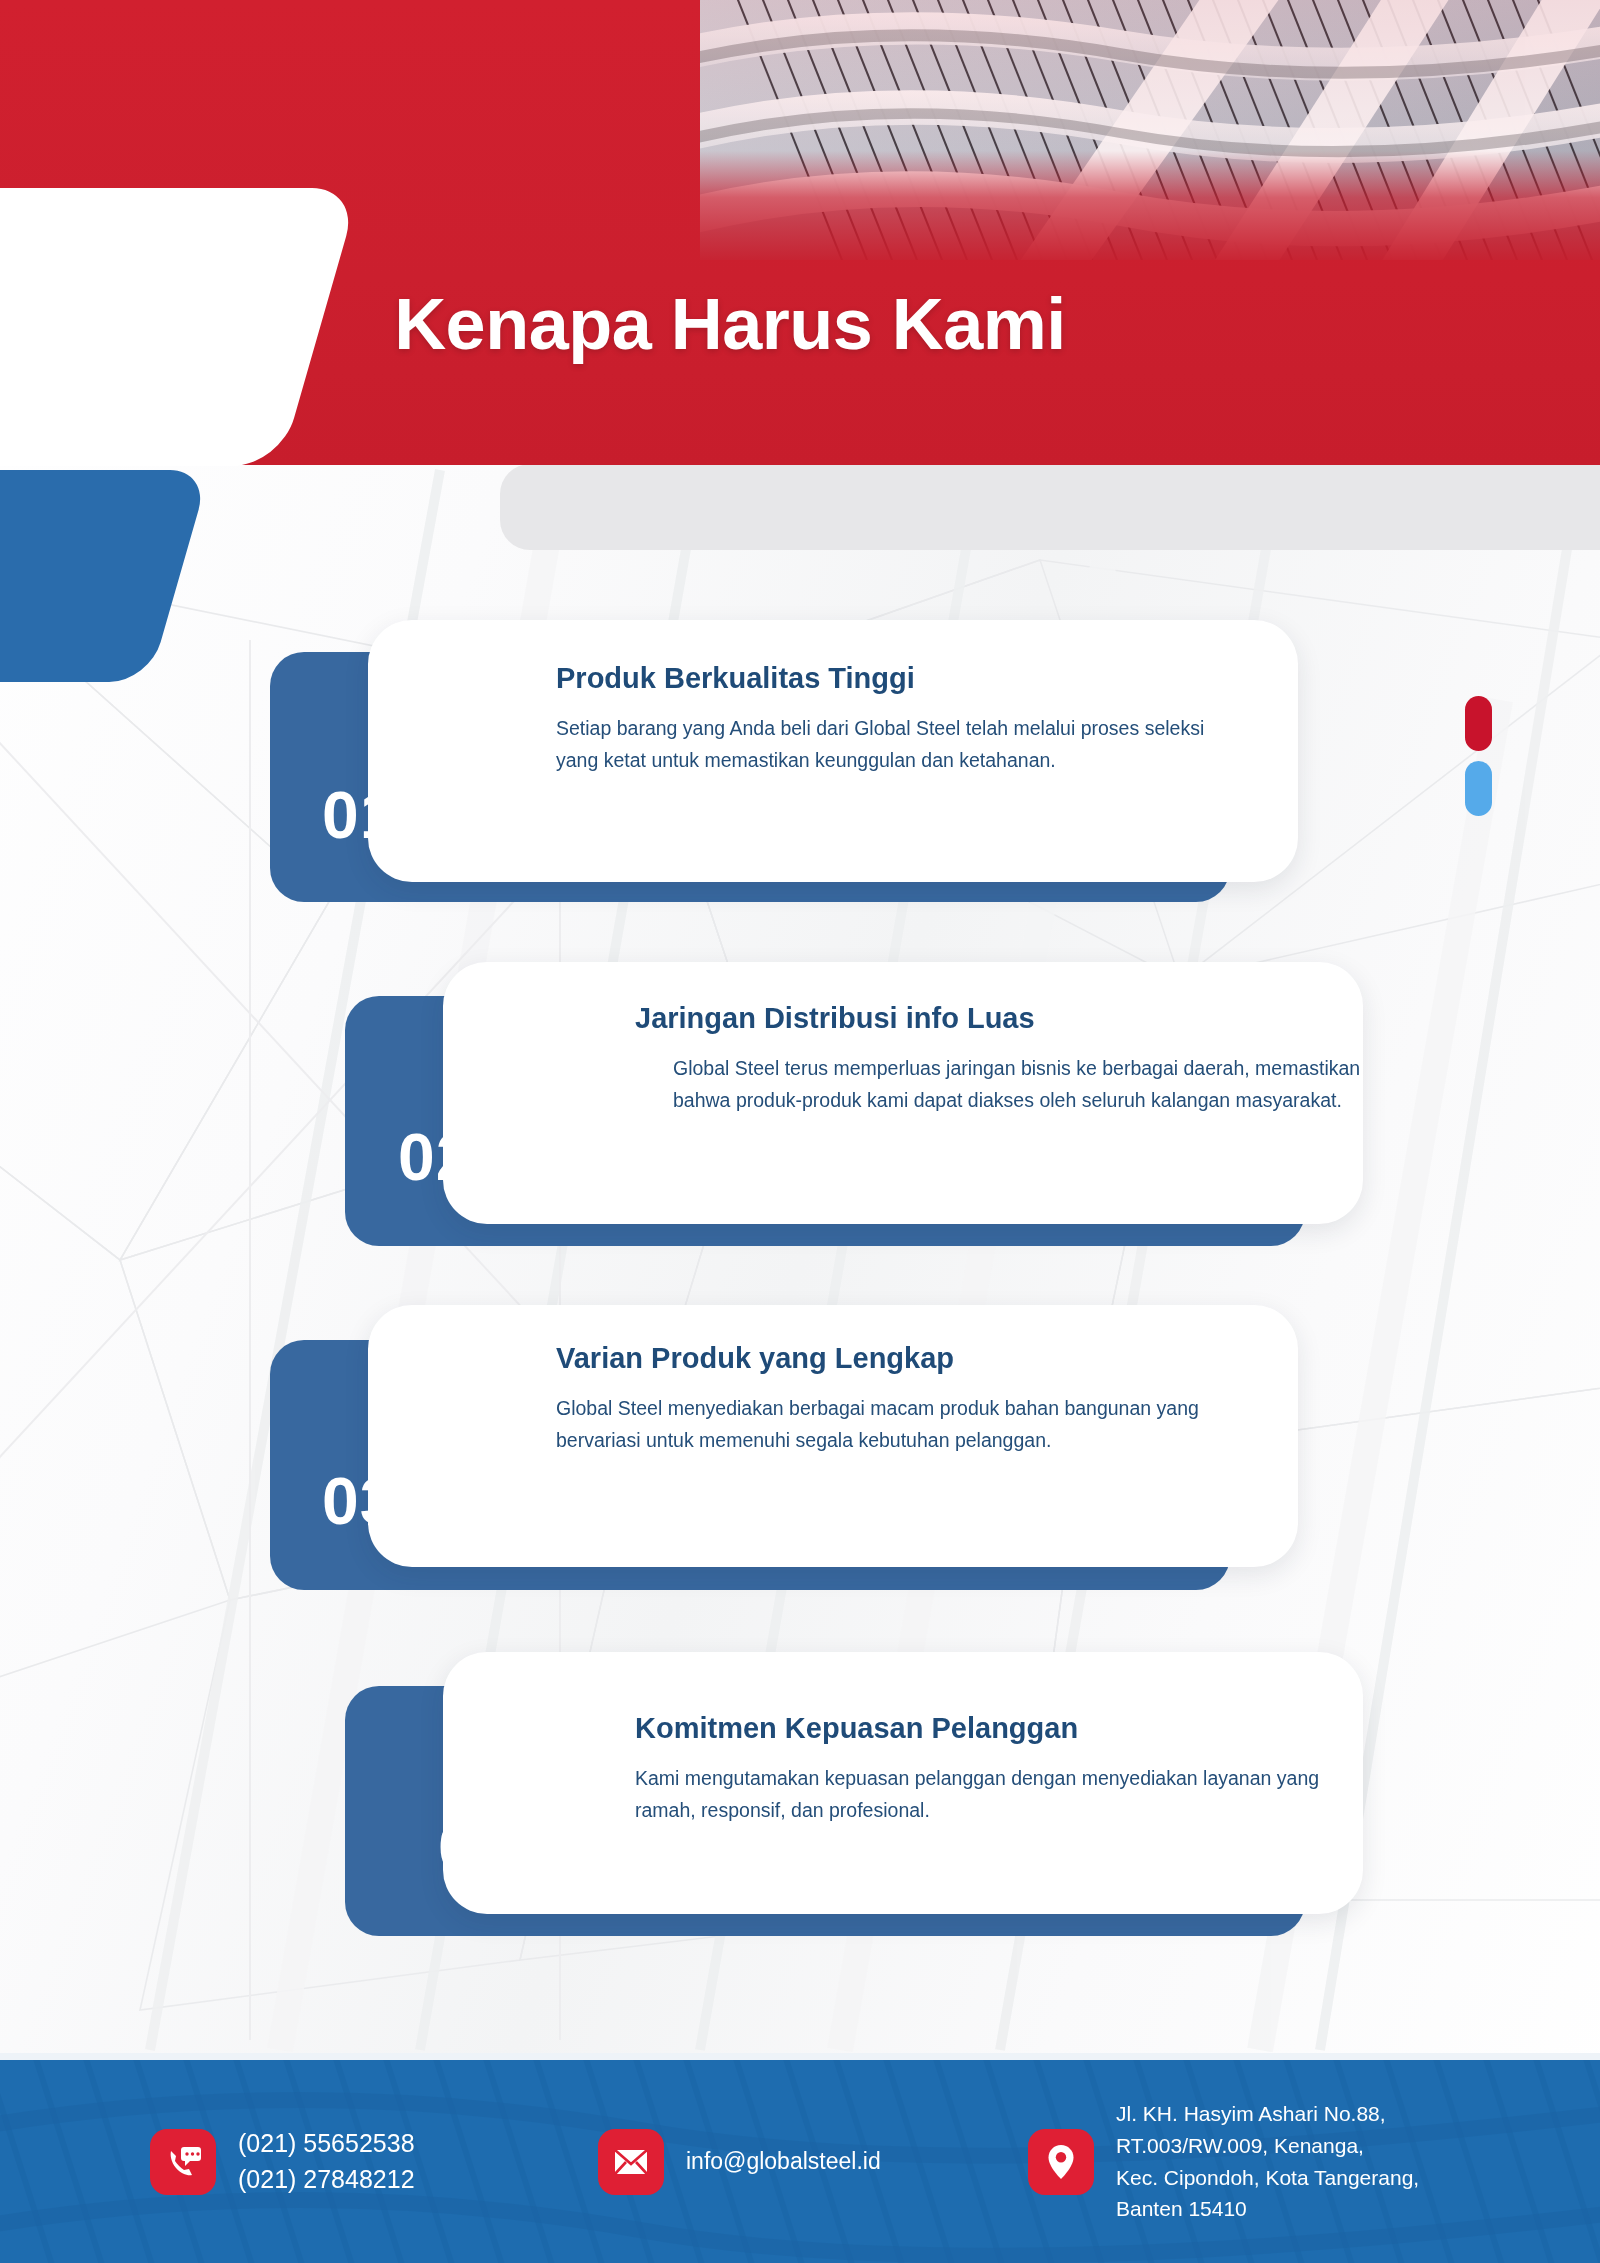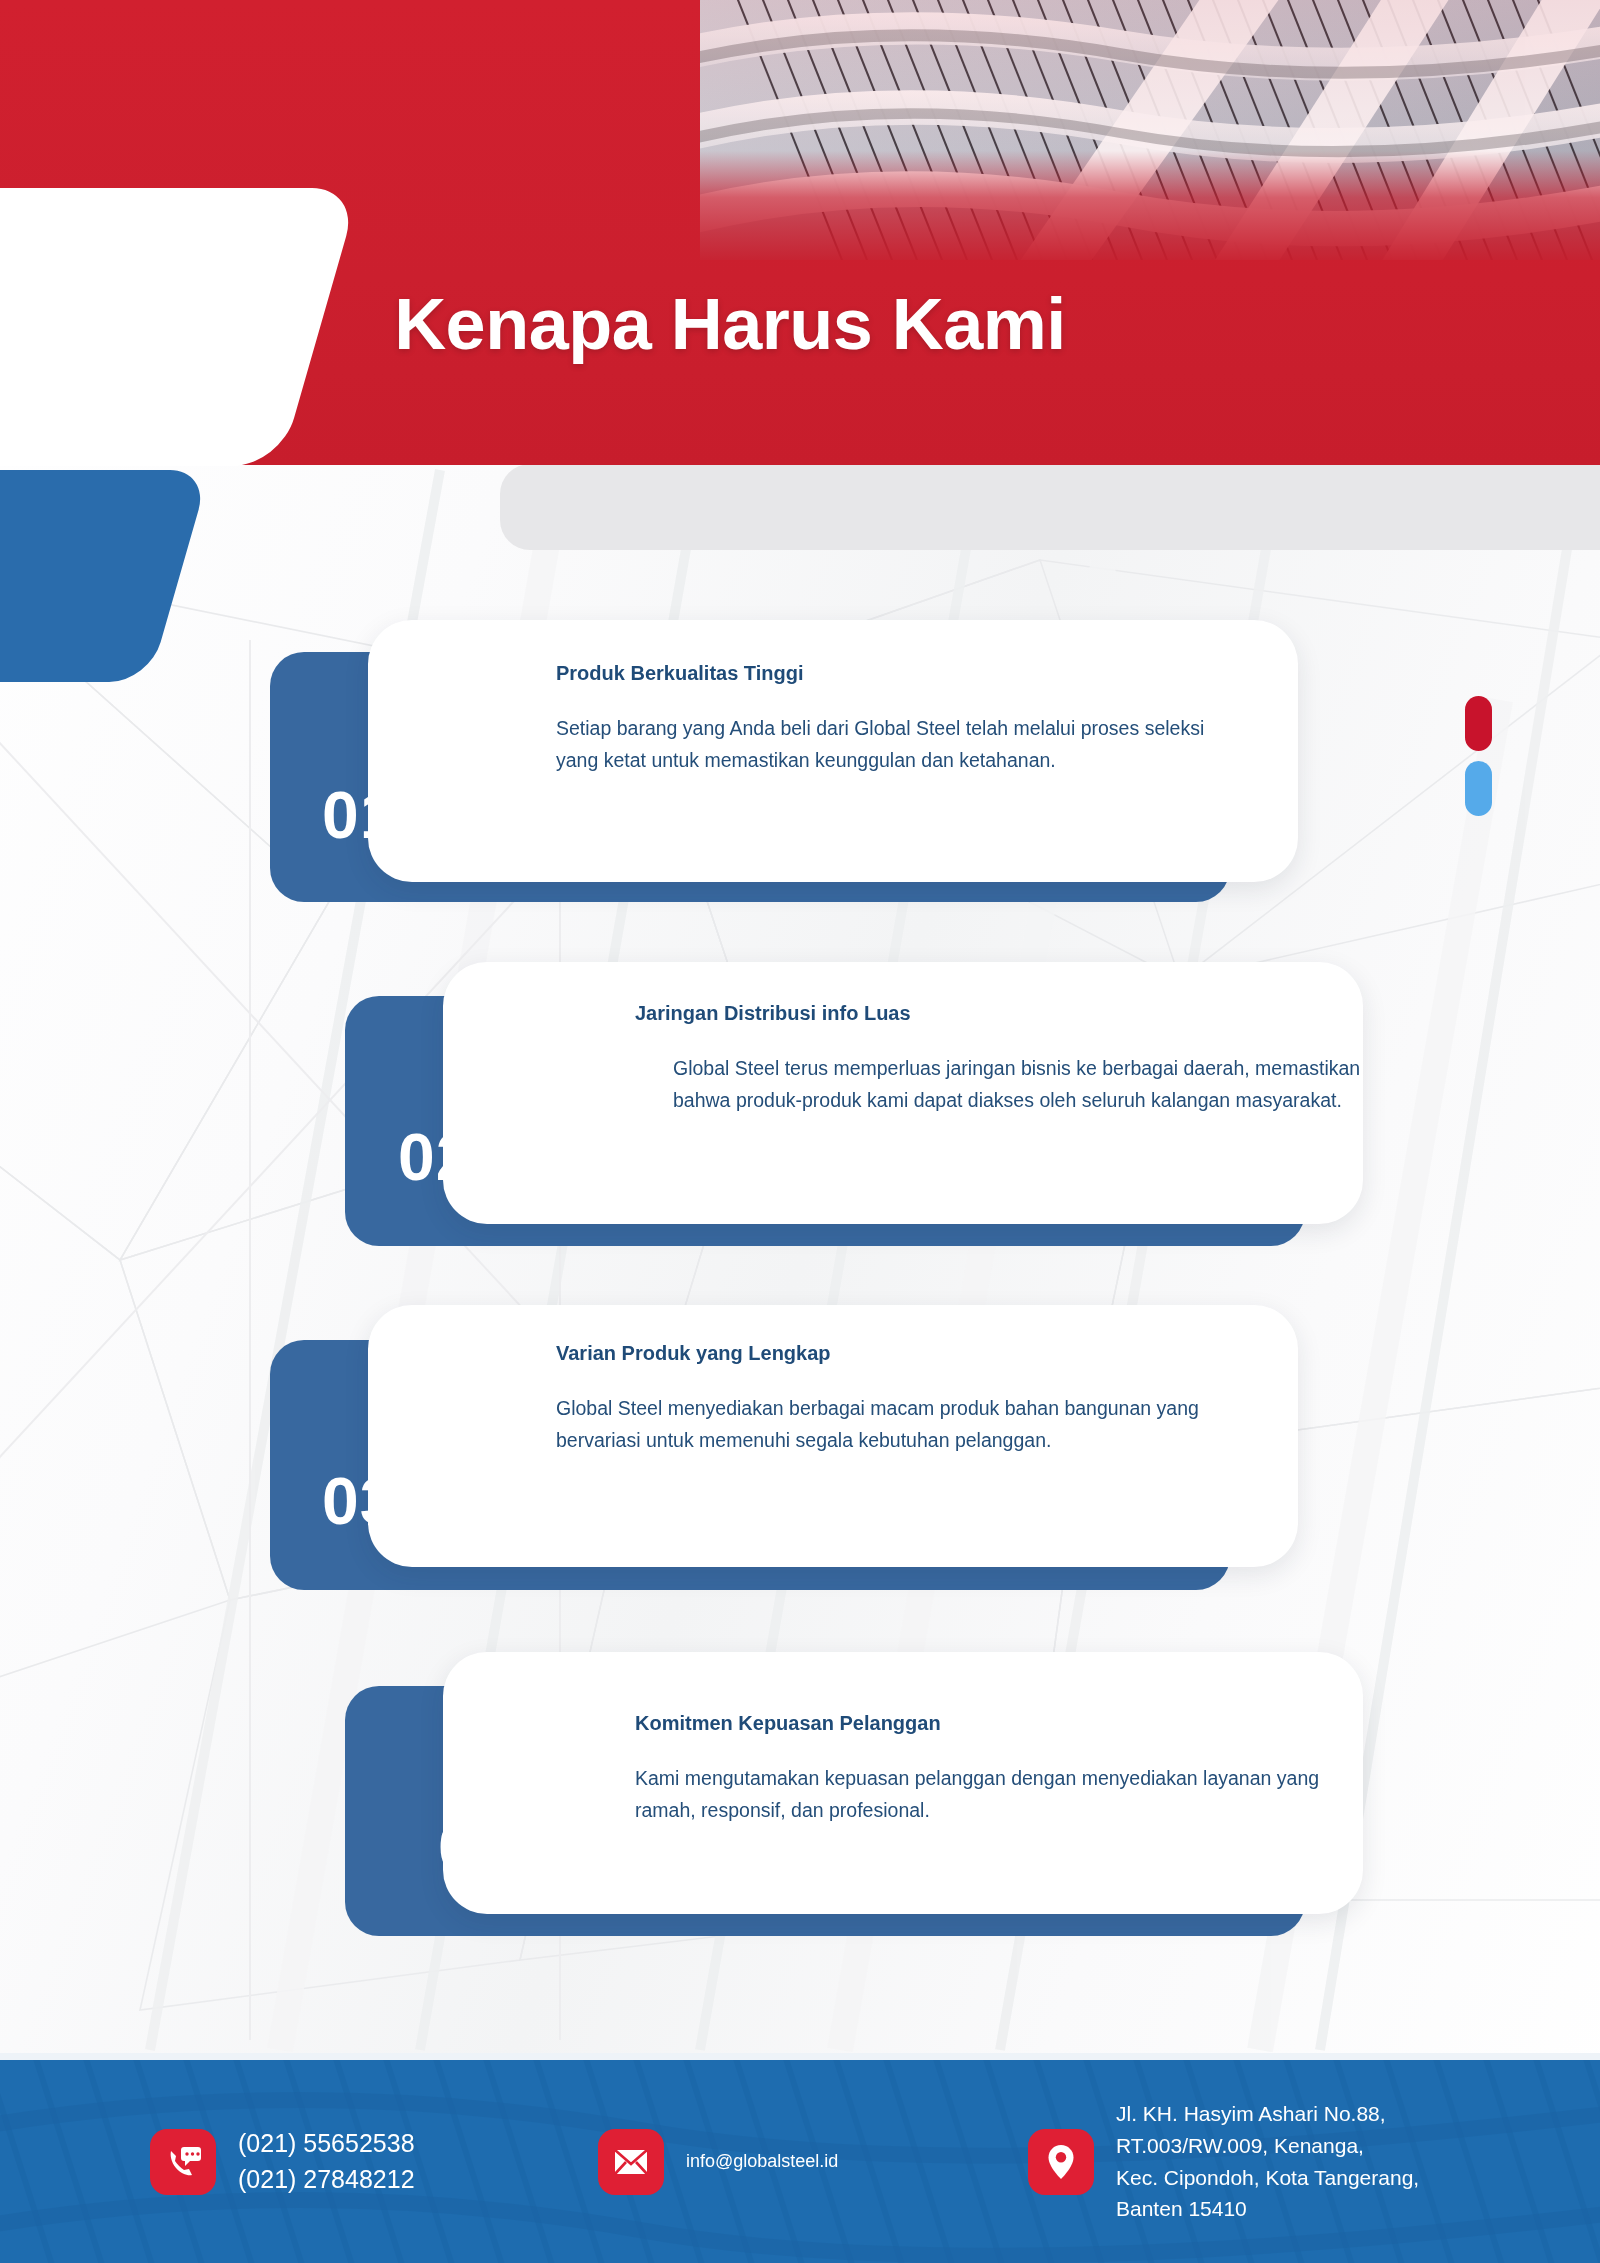--- a/index.html
+++ b/index.html
@@ -106,21 +106,21 @@
     z-index:3;
     color:#ffffff;
     font-size:66px;
     font-weight:bold;
     letter-spacing:1px;
     line-height:1;
   }
   .card-title {
     position:absolute; z-index:4;
     color:#1F4B78;
-    font-size:20px;
+    font-size:29px;
     font-weight:bold;
     line-height:1.15;
   }
   .card-body {
     position:absolute; z-index:4;
     color:#244E79;
     font-size:19.5px;
     line-height:1.62;
     font-weight:normal;
   }
@@ -148,21 +148,21 @@
     width:66px; height:66px; border-radius:17px; background:#DF1F34;
     display:flex; align-items:center; justify-content:center;
     flex:none;
   }
   .ftext { color:#ffffff; margin-left:22px; line-height:1.42; }
   .ftext .l { display:block; }
 
   .fblock.phone { position:absolute; left:150px; }
   .fblock.phone .ftext { font-size:25px; }
   .fblock.mail  { position:absolute; left:598px; }
-  .fblock.mail .ftext  { font-size:18px; }
+  .fblock.mail .ftext  { font-size:23px; }
   .fblock.addr  { position:absolute; left:1028px; }
   .fblock.addr .ftext  { font-size:21px; line-height:1.52; }
 </style>
 </head>
 <body>
 
 <div class="poster">
 
   <div class="bg-texture">
     <div class="bg-gradient"></div>

